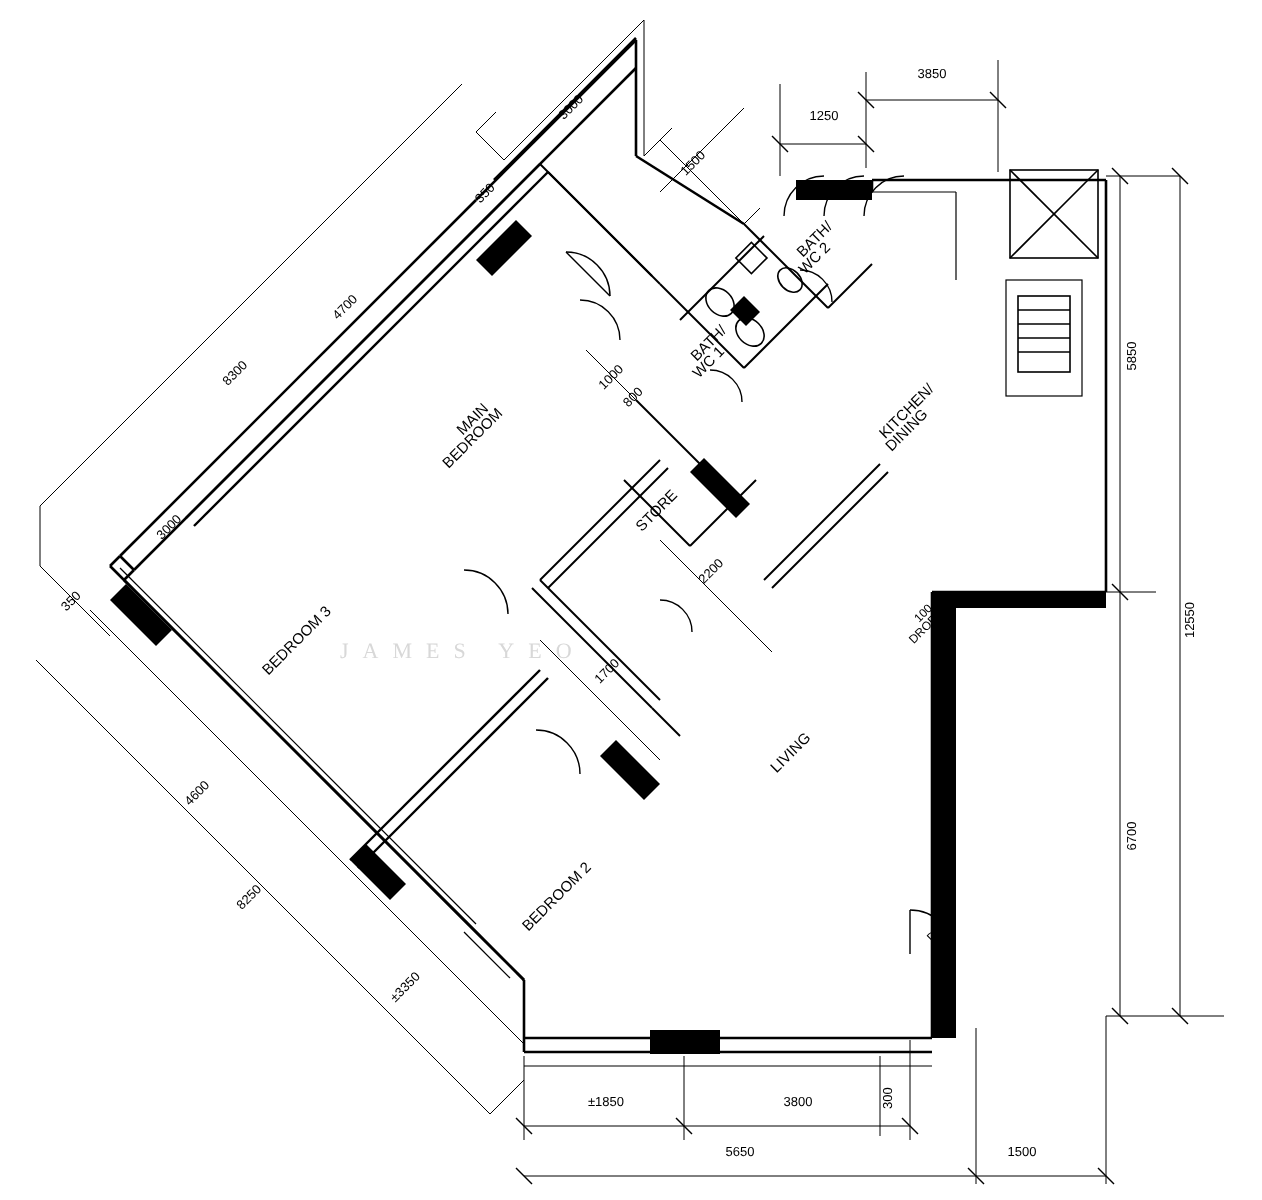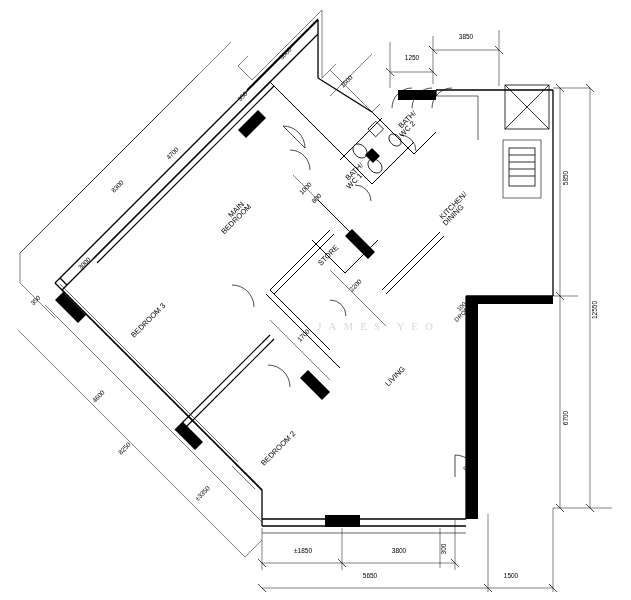--- a/index.html
+++ b/index.html
@@ -20,21 +20,21 @@
   #plan-svg {
     position: absolute;
     left: 0;
     top: 0;
   }
   .wm {
     position: absolute;
     left: 170px;
     top: 320px;
     width: 270px;
-    text-align: right;
+    text-align: left;
     font-size: 11px;
     letter-spacing: 7px;
     color: #d8d8d8;
     font-family: "Liberation Serif", serif;
     pointer-events: none;
     user-select: none;
   }
 </style>
 </head>
 <body>

